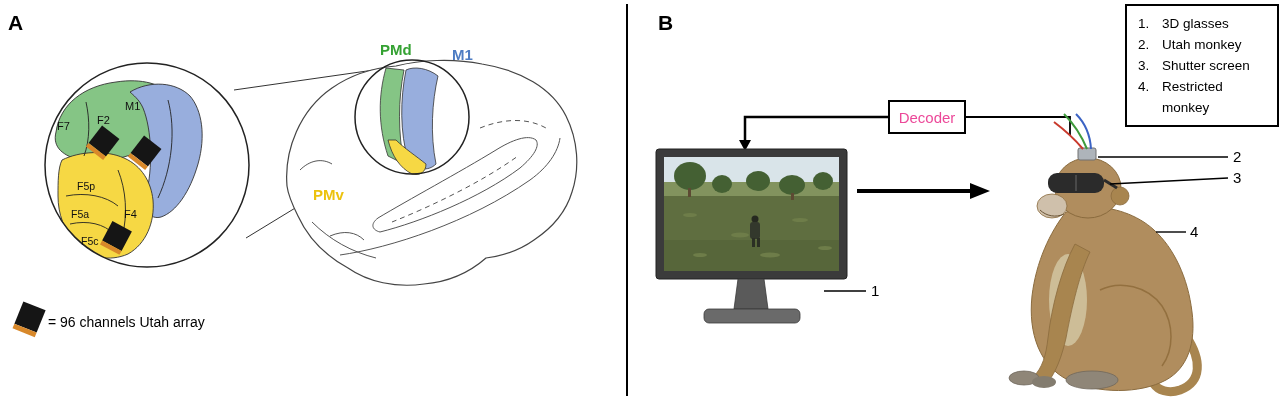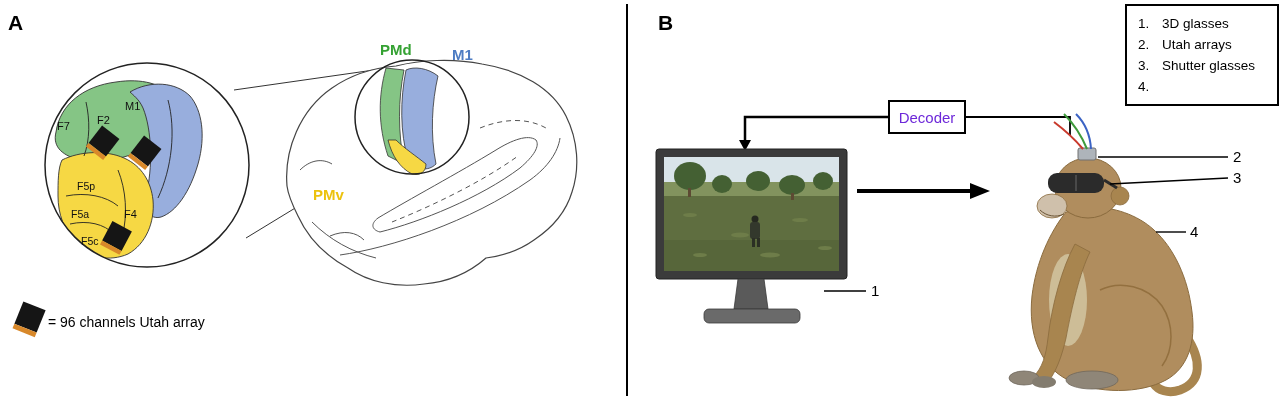--- a/index.html
+++ b/index.html
@@ -1,21 +1,21 @@
 <!DOCTYPE html>
 <html><head>
 <meta charset="utf-8">
 <style>
   html,body{margin:0;padding:0;background:#fff;}
   .figure{position:relative;width:1280px;height:400px;background:#fff;overflow:hidden;
           font-family:"Liberation Sans",sans-serif;}
   .figure svg{position:absolute;left:0;top:0;}
   .abs{position:absolute;box-sizing:border-box;}
   #decoder-box{left:888px;top:100px;width:78px;height:34px;border:2px solid #000;background:#fff;
-               display:flex;align-items:center;justify-content:center;font-size:15px;color:#6d28d9;}
+               display:flex;align-items:center;justify-content:center;font-size:15px;color:#ec4899;}
   #legend-box{left:1125px;top:4px;width:154px;border:2px solid #000;background:#fff;
               padding:7px 8px 7px 11px;}
   .legend-row{display:flex;font-size:13.5px;line-height:21px;color:#000;}
   .legend-num{width:24px;flex:none;}
   text{font-family:"Liberation Sans",sans-serif;}
   .t-panel{font-size:21px;font-weight:bold;fill:#000;}
   .t-area{font-size:11px;fill:#111;}
   .t-area-s{font-size:10.5px;fill:#111;}
   .t-region{font-size:15px;font-weight:bold;}
   .t-callout{font-size:15px;fill:#000;}
@@ -205,24 +205,25 @@
   <span>Decoder</span>
 </div>
 
 <div class="abs" id="legend-box">
   <div class="legend-row">
     <span class="legend-num">1.</span>
     <span class="legend-label">3D glasses</span>
   </div>
   <div class="legend-row">
     <span class="legend-num">2.</span>
-    <span class="legend-label">Utah arrays</span>
+    <span class="legend-label">Utah monkey</span>
   </div>
   <div class="legend-row">
     <span class="legend-num">3.</span>
-    <span class="legend-label">Shutter glasses</span>
+    <span class="legend-label">Shutter screen</span>
   </div>
   <div class="legend-row">
     <span class="legend-num">4.</span>
+    <span class="legend-label">Restricted monkey</span>
   </div>
 </div>
 
 </div>
 
 </body></html>

